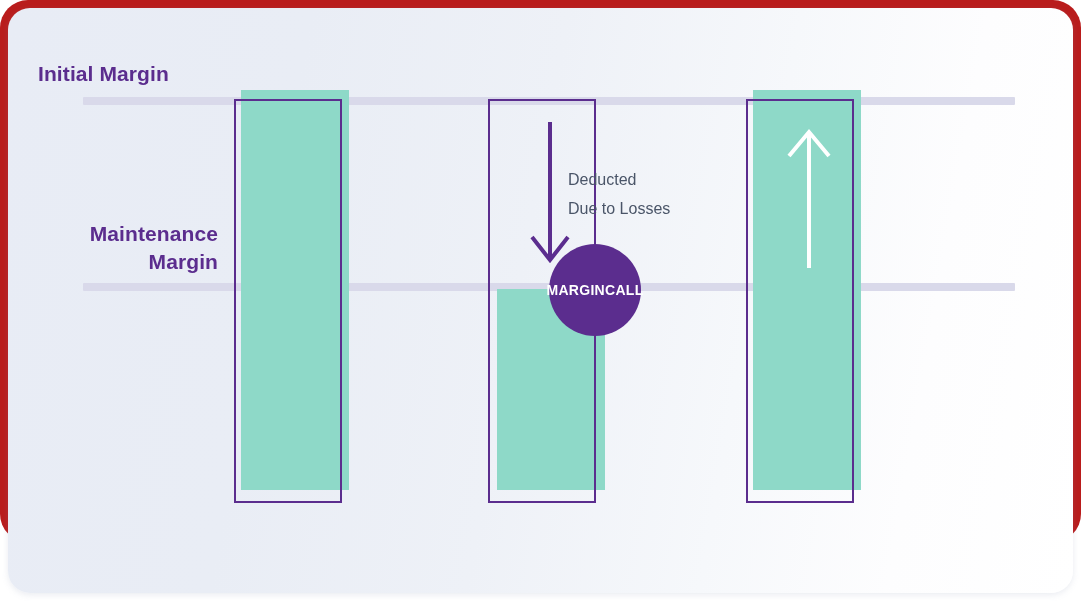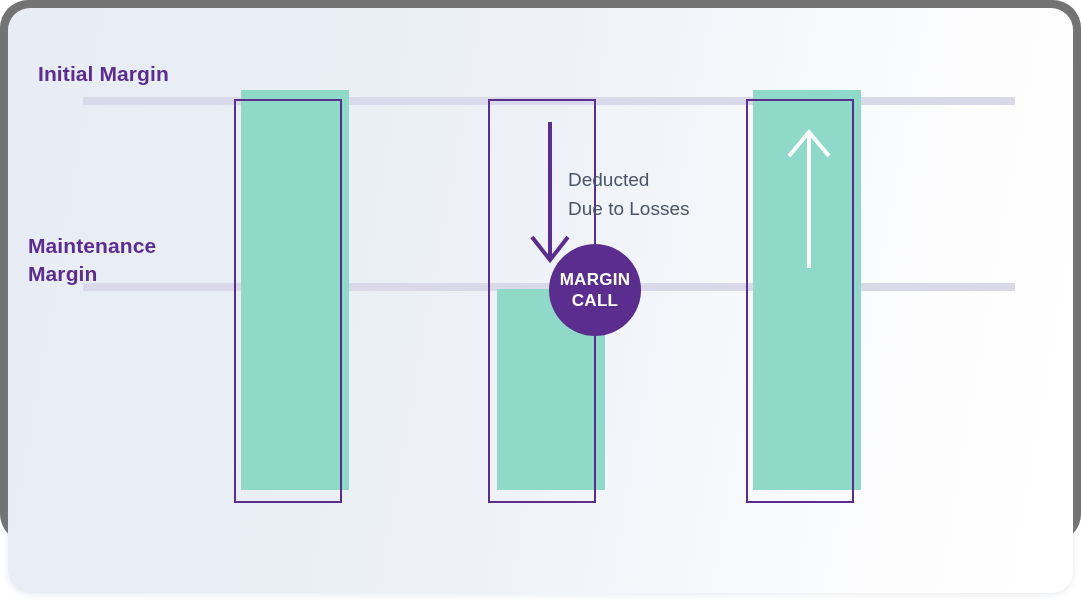--- a/index.html
+++ b/index.html
@@ -11,21 +11,21 @@
     width: 1081px;
     height: 601px;
     font-family: "Liberation Sans", sans-serif;
     overflow: hidden;
   }
 
   #stage {
     position: relative;
     width: 1081px;
     height: 542px;
-    background: #737373;
+    background: #b91c1c;
     border-radius: 28px;
   }
 
   
   .card {
     position: absolute;
     left: 8px;
     top: 8px;
     width: 1065px;
     height: 585px;
@@ -61,22 +61,23 @@
     letter-spacing: 0.1px;
   }
   .axis-label.initial {
     left: 30px;
     top: 52px;
     width: 180px;
     text-align: left;
   }
   .axis-label.maintenance {
     left: 20px;
-    top: 224px;
+    top: 212px;
     width: 190px;
+    text-align: right;
   }
 
   
   .group { position: absolute; top: 0; height: 100%; }
 
   .bar-green {
     position: absolute;
     background: #8ed9c8;
   }
   .bar-outline {
@@ -103,44 +104,43 @@
 
   
   .arrow-svg { position: absolute; overflow: visible; }
   #arrow-down-svg { left: 518px; top: 112px; }
   #arrow-up-svg   { left: 777px; top: 114px; }
 
   
   .callout {
     position: absolute;
     color: #4a5568;
-    font-size: 19px;
+    font-size: 16px;
     line-height: 29px;
     font-weight: 400;
     white-space: pre-line;
   }
   #callout-deducted { left: 560px; top: 157px; width: 220px; }
   #callout-topup    { left: 822px; top: 147px; width: 215px; }
 
   
   .badge {
     position: absolute;
     left: 541px;
     top: 236px;
     width: 92px;
     height: 92px;
     border-radius: 50%;
     background: #5b2d8e;
     color: #ffffff;
     display: flex;
-    flex-direction: column;
     align-items: center;
     justify-content: center;
     font-weight: bold;
-    font-size: 17px;
+    font-size: 14px;
     line-height: 21px;
     letter-spacing: 0.3px;
     text-align: center;
   }
 </style>
 </head>
 <body>
 
 <div id="stage">
   <div class="card">

